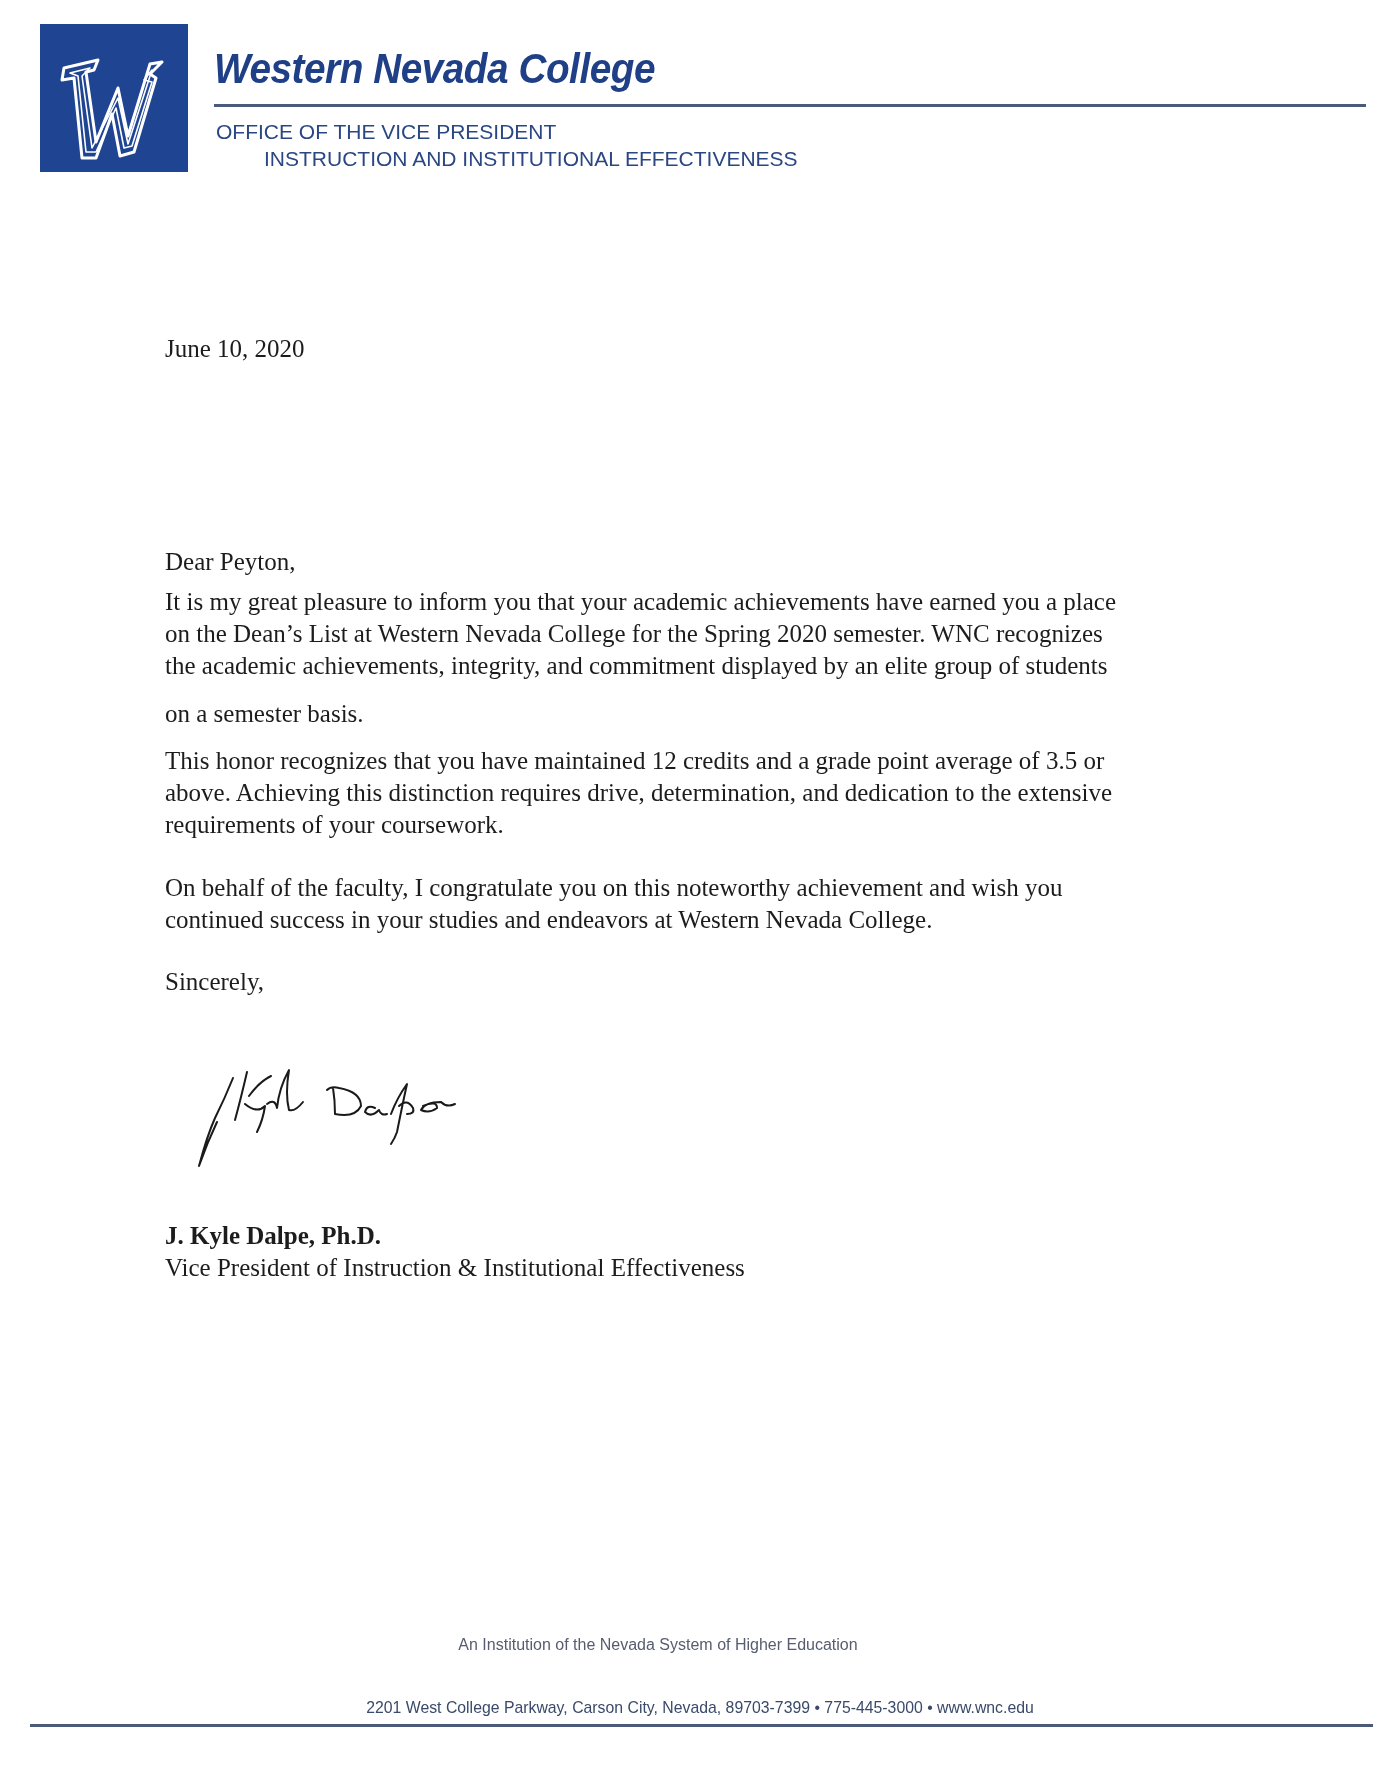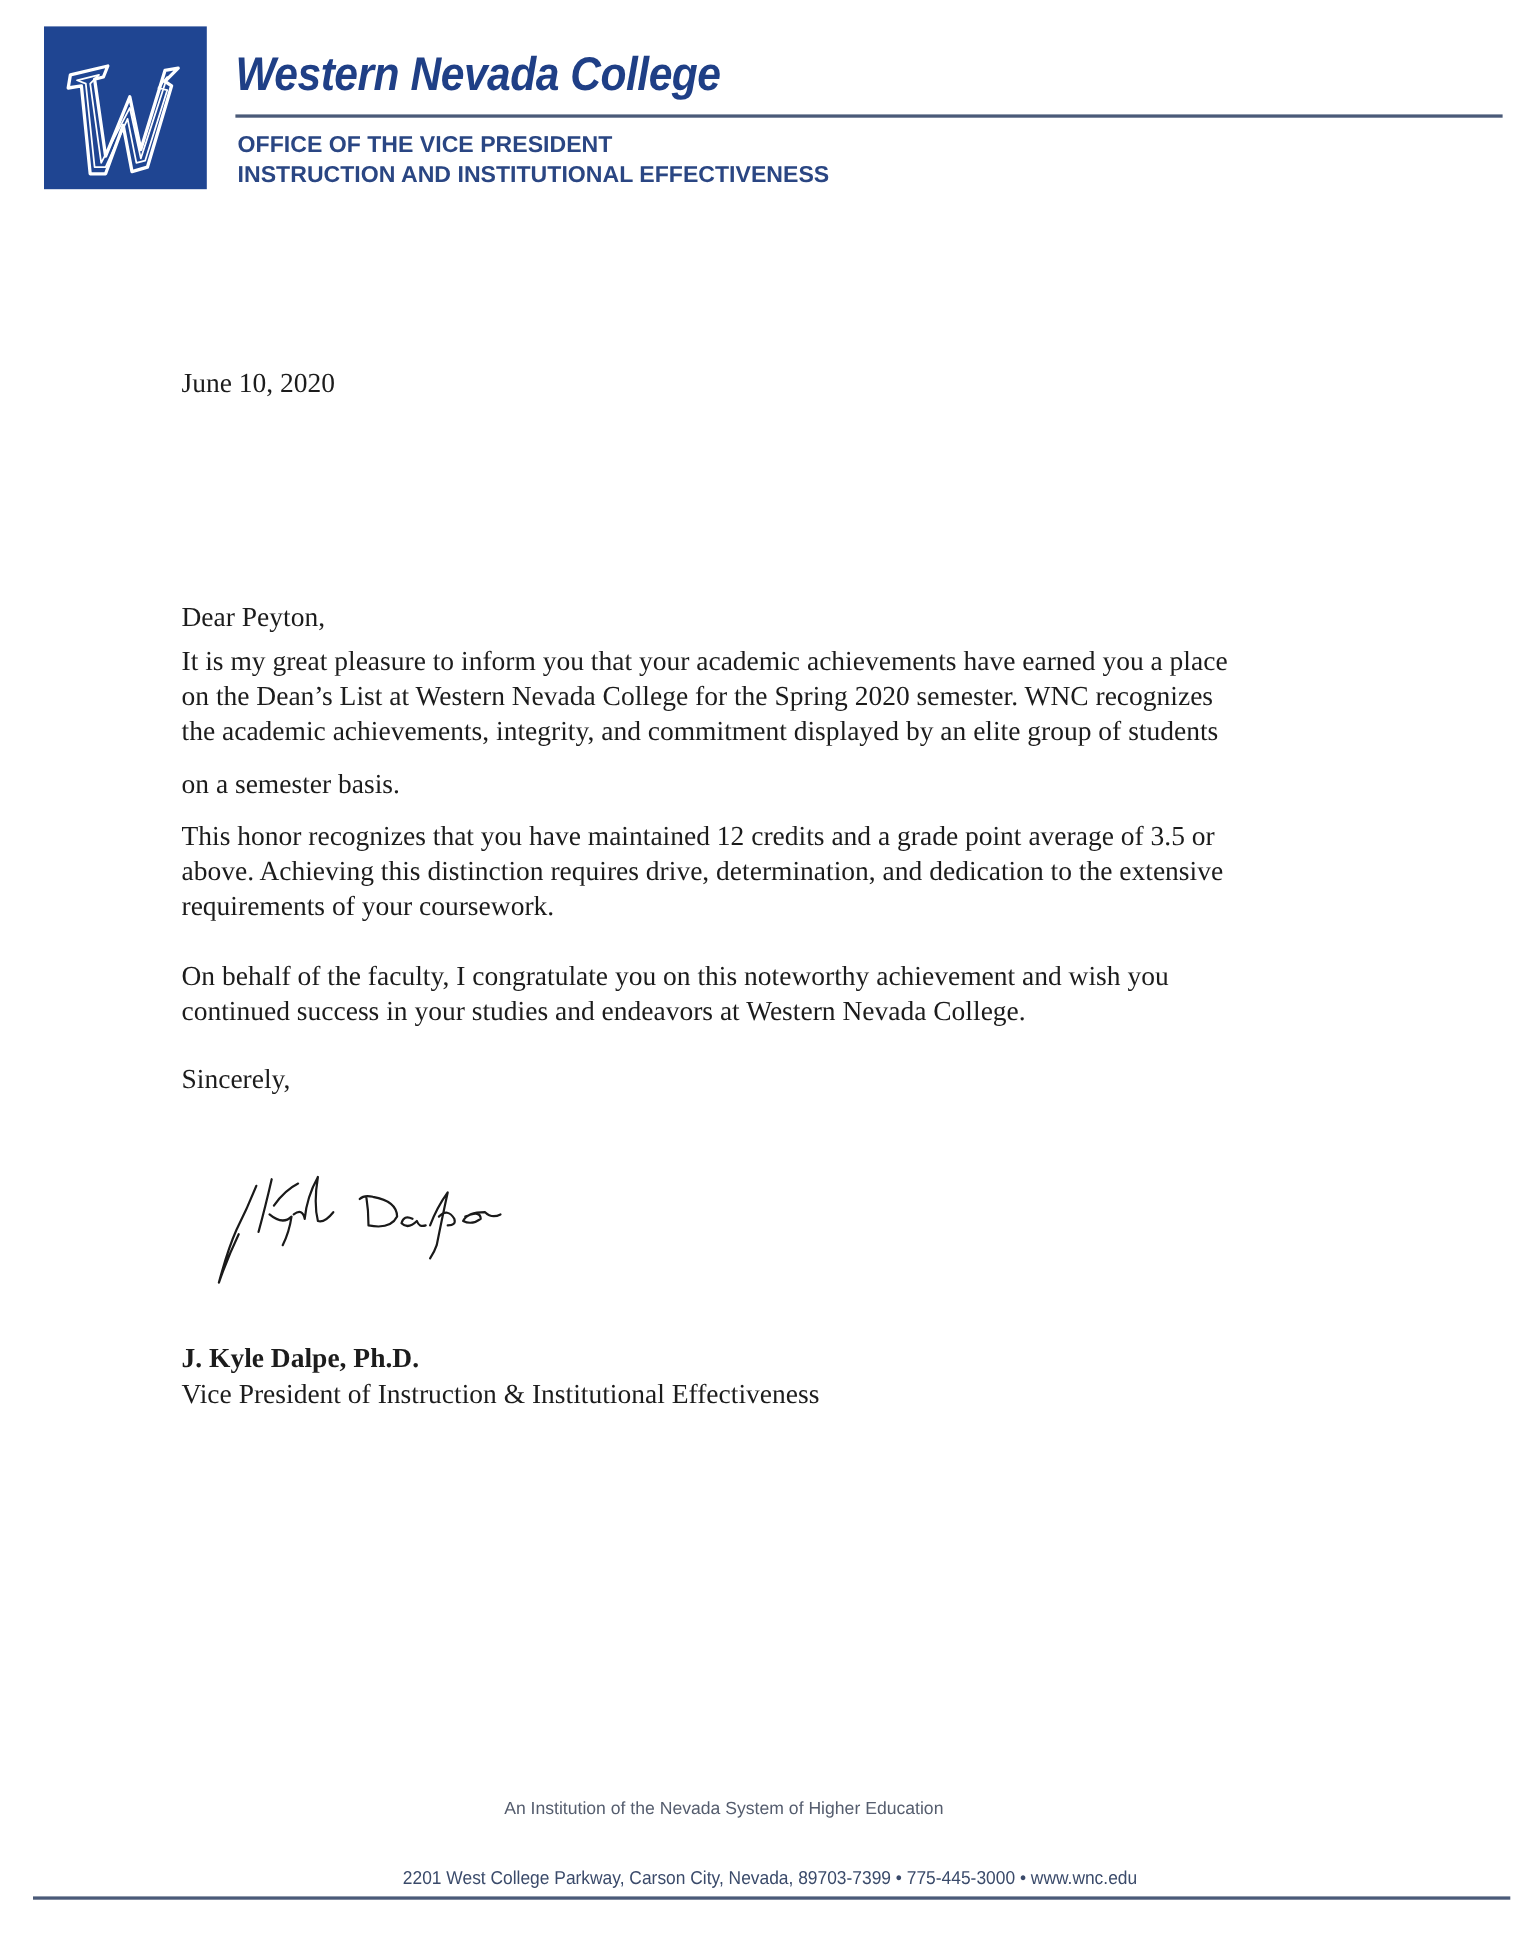--- a/index.html
+++ b/index.html
@@ -15,25 +15,25 @@
     font-size: 43px; color: #1f3f86; letter-spacing: -0.5px;
     transform: scaleX(0.9); transform-origin: left center;
     white-space: nowrap;
   }
   .header-rule {
     position: absolute; left: 214px; top: 104px; width: 1152px; height: 3px;
     background: #4a5a78;
   }
   .office-line {
     position: absolute; left: 216px;
-    font-family: "Liberation Sans", sans-serif; font-weight: bold;
+    font-family: "Liberation Sans", sans-serif; font-weight: normal;
     font-size: 21px; color: #2a4683; white-space: nowrap;
   }
   .office-line.l1 { top: 120px; }
-  .office-line.l2 { top: 147px; }
+  .office-line.l2 { top: 147px; margin-left: 48px; }
 
   .letter {
     font-family: "Liberation Serif", serif; font-size: 25px; color: #1c1c1c;
     position: absolute; left: 165px; white-space: nowrap; text-align: right;
   }
   .date { top: 335px; }
   .salutation { top: 548px; }
   .closing { top: 968px; }
   .signer-name { top: 1222px; font-weight: bold; }
   .signer-title { top: 1254px; }

